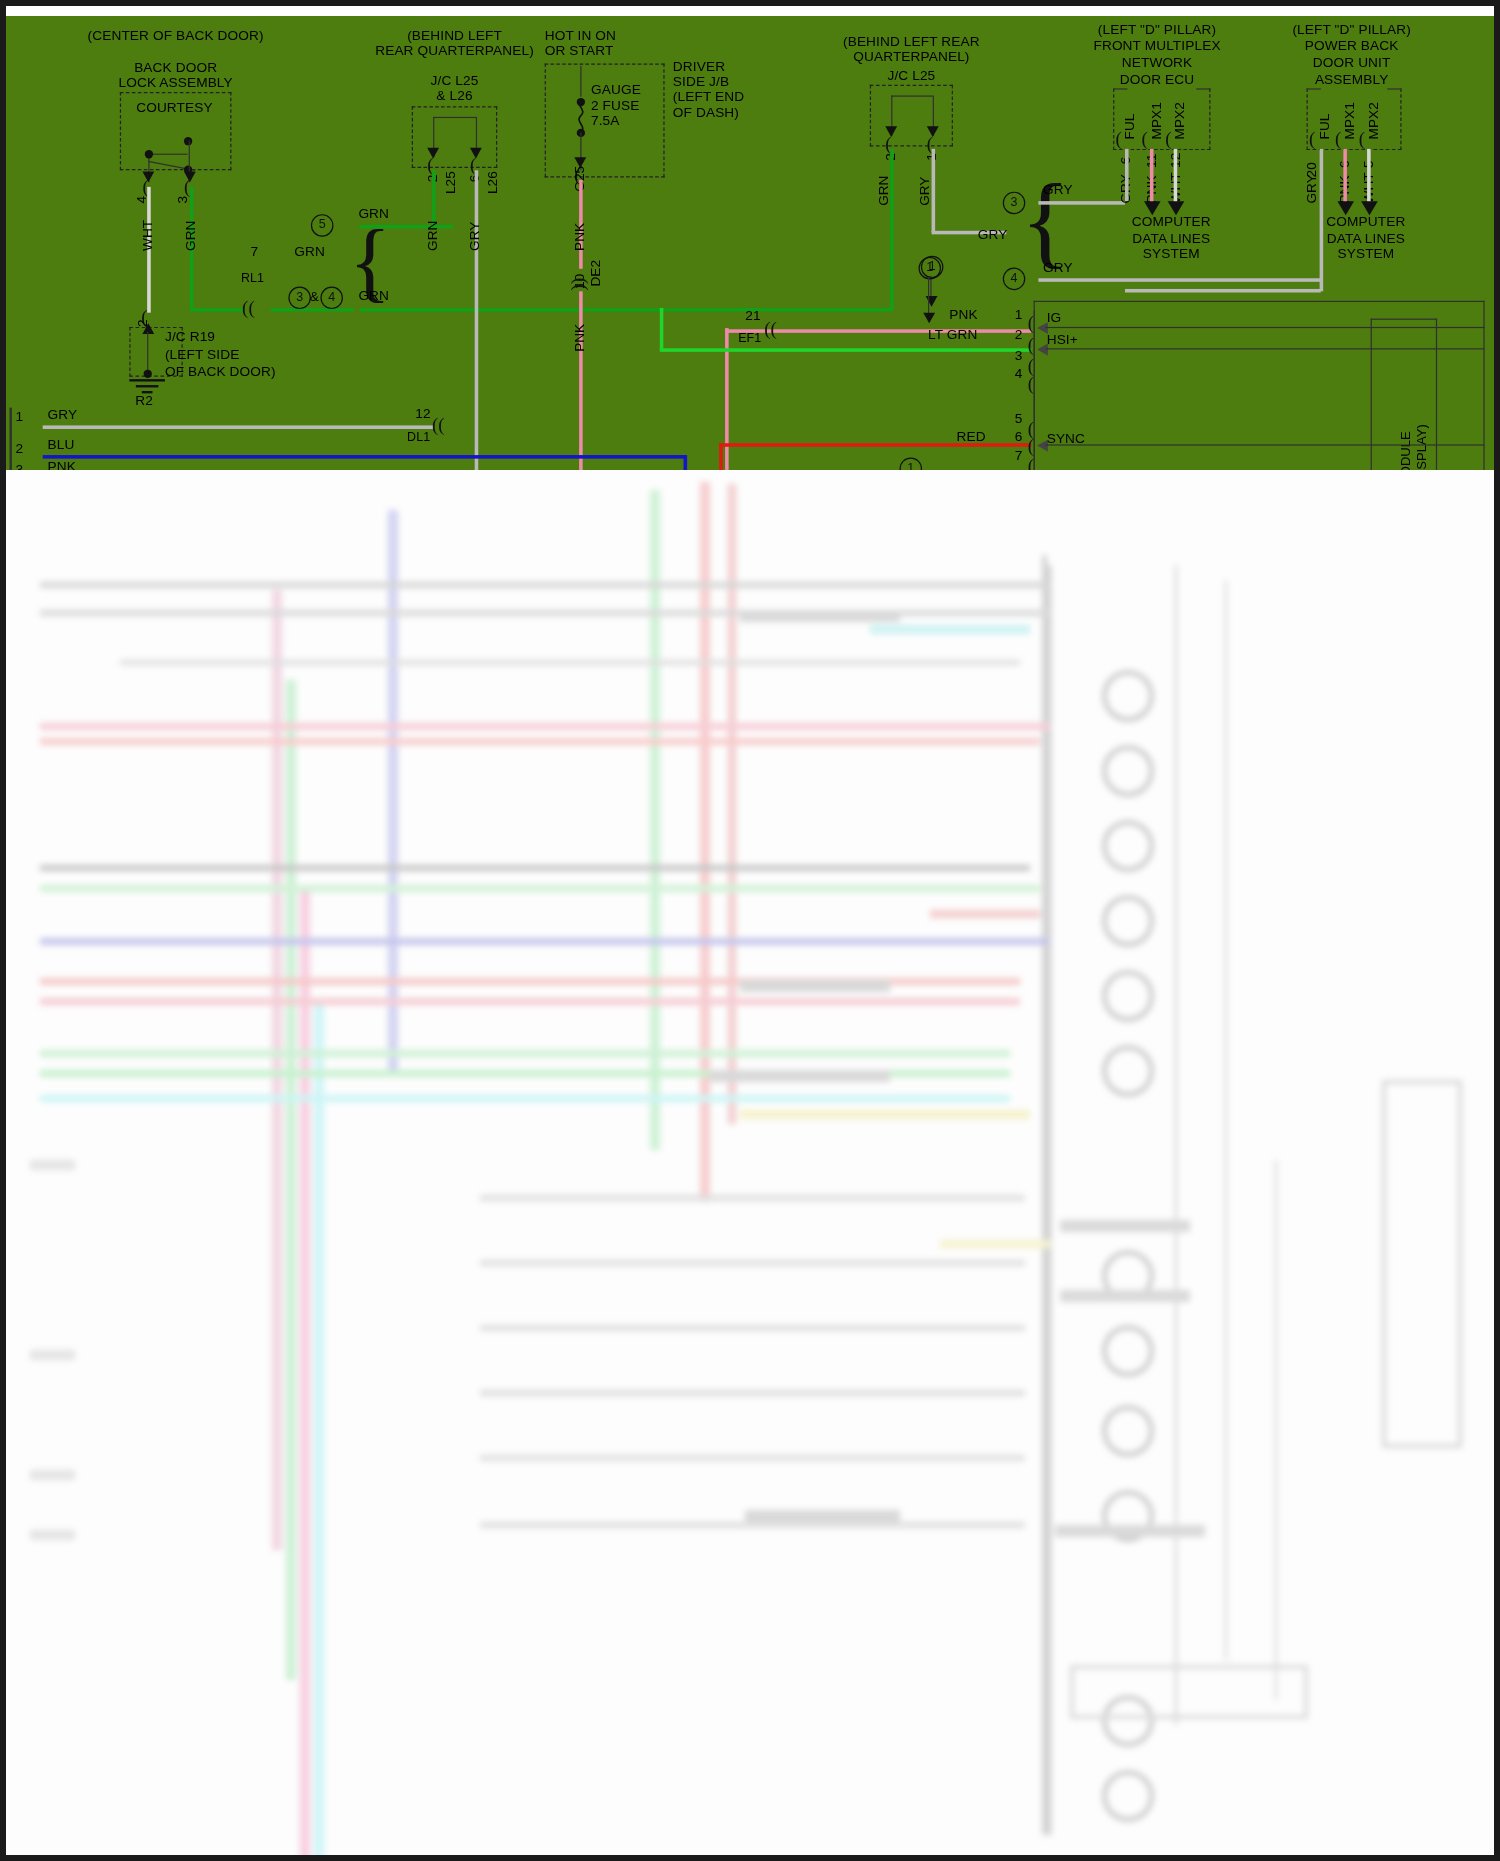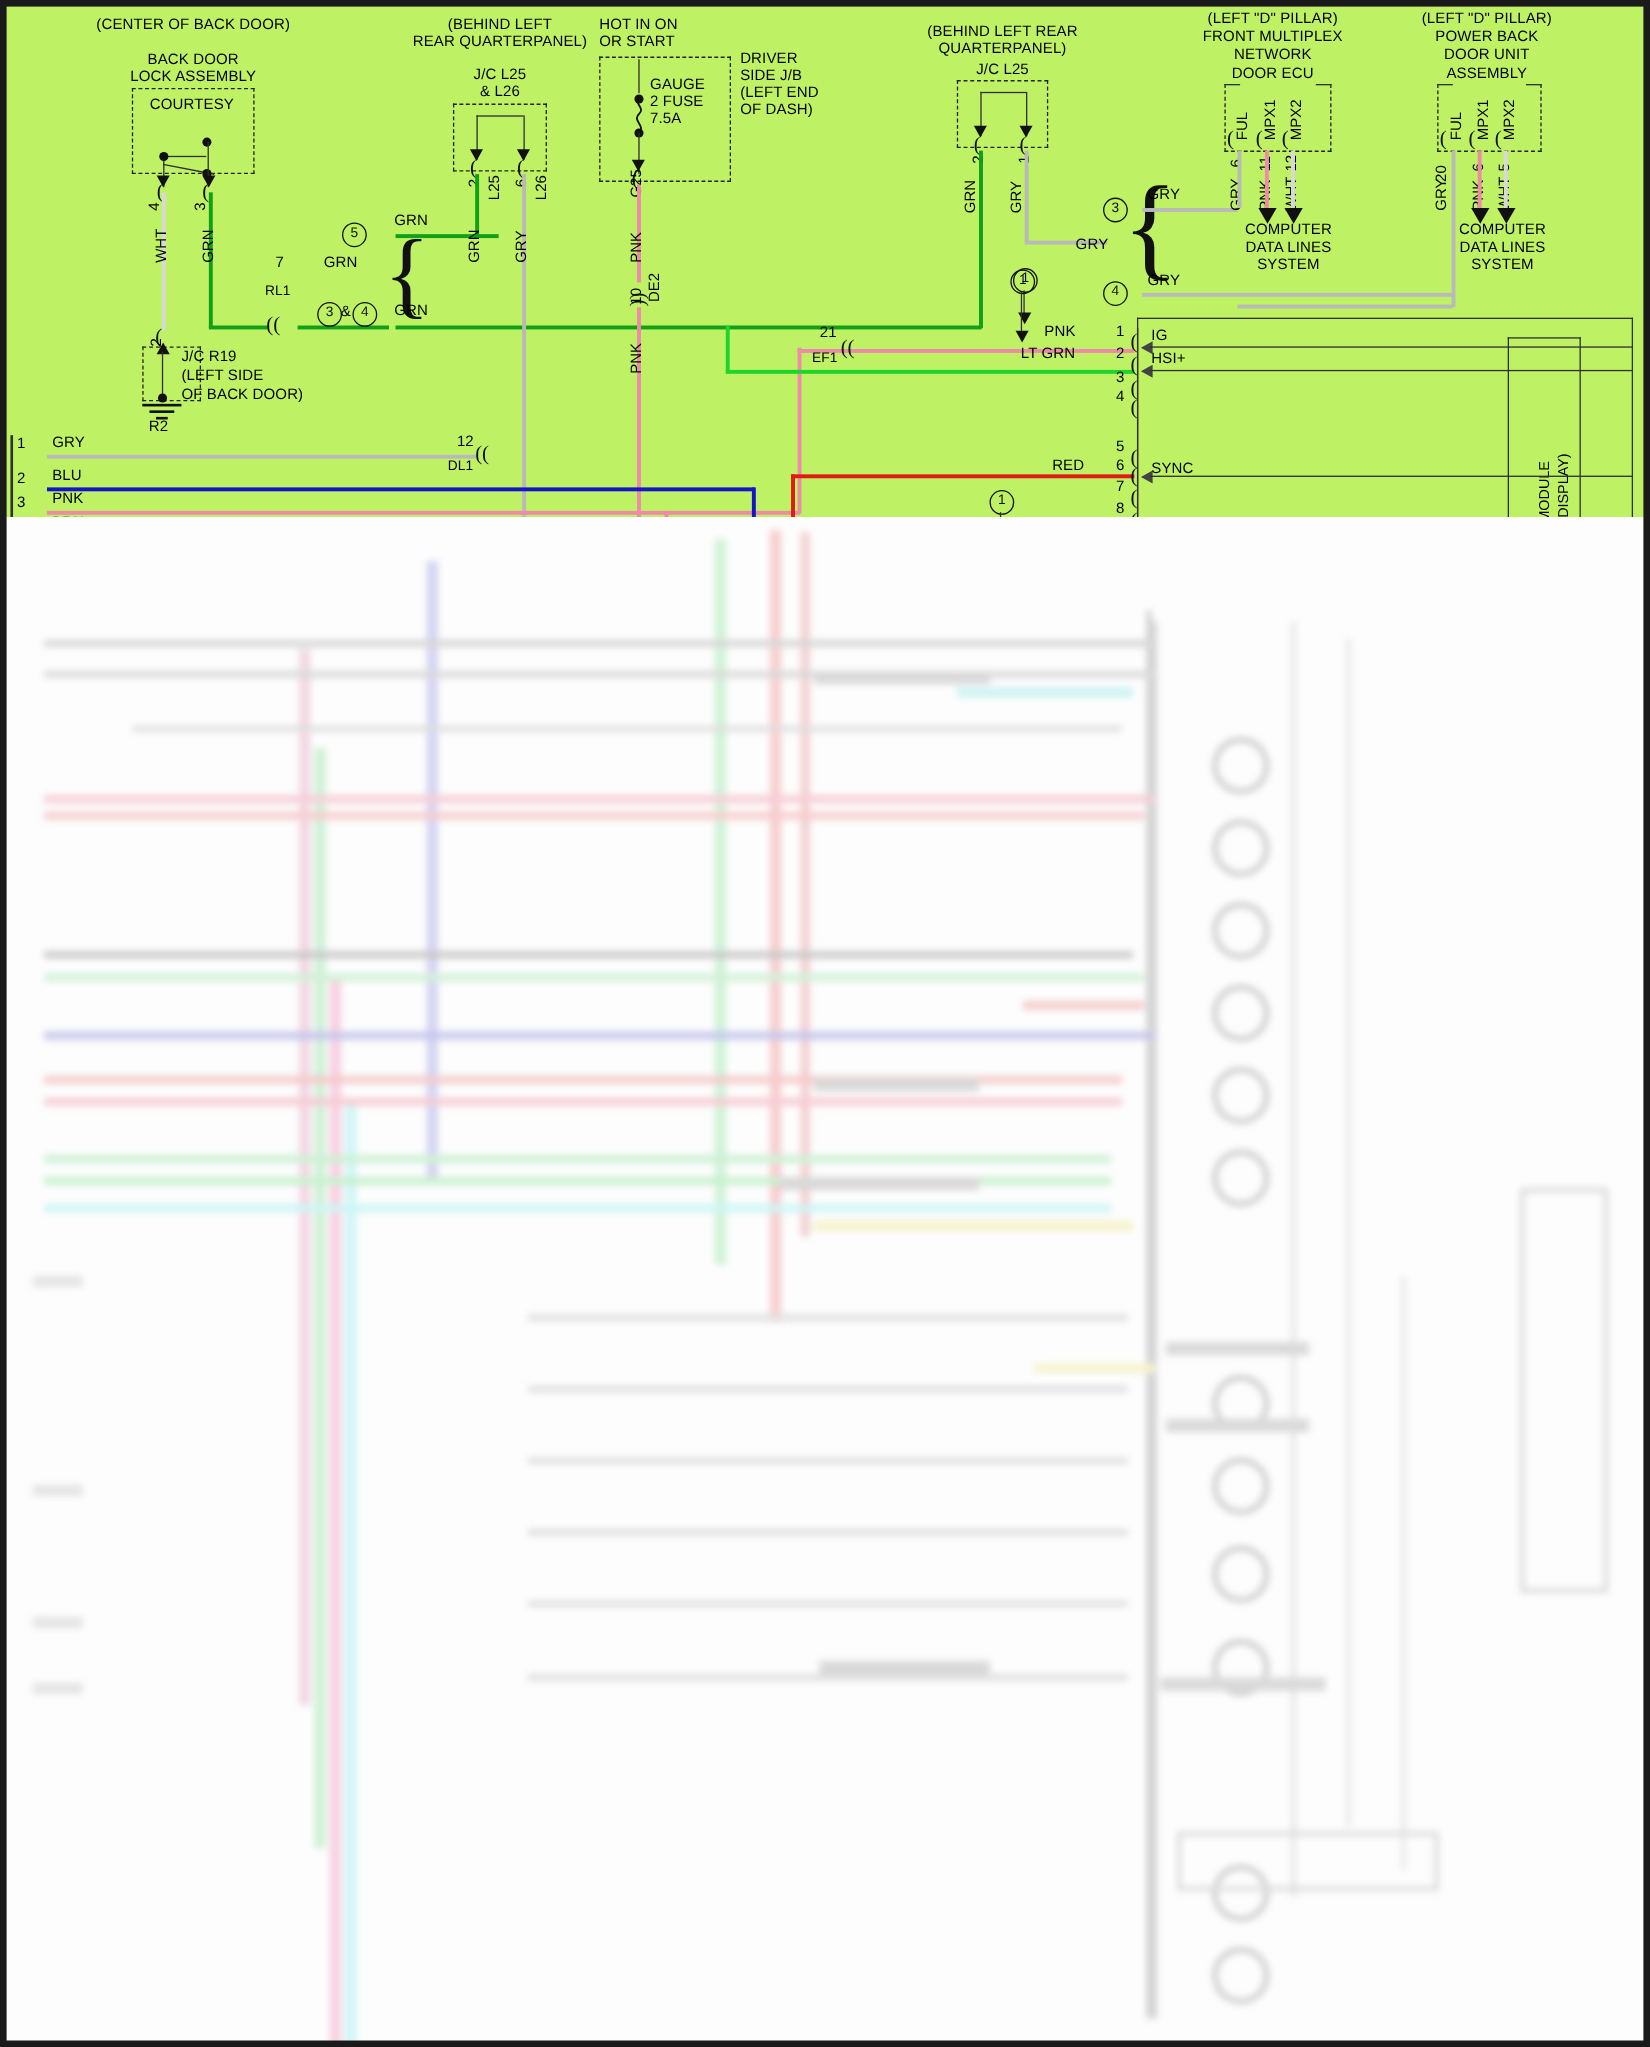--- a/index.html
+++ b/index.html
@@ -5,21 +5,21 @@
 <style>
   html,body{margin:0;padding:0;background:#ffffff;}
   body{font-family:"Liberation Sans", sans-serif;}
   #page{position:relative;width:1500px;height:1861px;background:#ffffff;overflow:hidden;}
 
   
   #sheet-border{position:absolute;left:0;top:0;width:1500px;height:1861px;
       box-sizing:border-box;border:6px solid #1a1a1a;pointer-events:none;}
 
   
-  #diagram{position:absolute;left:0;top:4px;width:1500px;height:472px;background:#bef264;overflow:hidden;}
+  #diagram{position:absolute;left:0;top:16px;width:1500px;height:472px;background:#4d7c0f;overflow:hidden;}
   #diagram-inner{position:absolute;left:0;top:0;width:1264px;height:472px;transform-origin:0 0;
       transform:scale(1.1867);}
 
   
   #blurred{position:absolute;left:0;top:470px;width:1500px;height:1391px;background:#fdfdfd;overflow:hidden;}
   #blur-layer{position:absolute;left:0;top:0;width:1500px;height:1391px;filter:blur(3.2px);opacity:.55;}
   .bl{position:absolute;}
 
   .txt{position:absolute;font-size:11.5px;color:#000;white-space:nowrap;line-height:13px;letter-spacing:.1px;}
   .txt.c{text-align:center;transform:translateX(-50%);}

